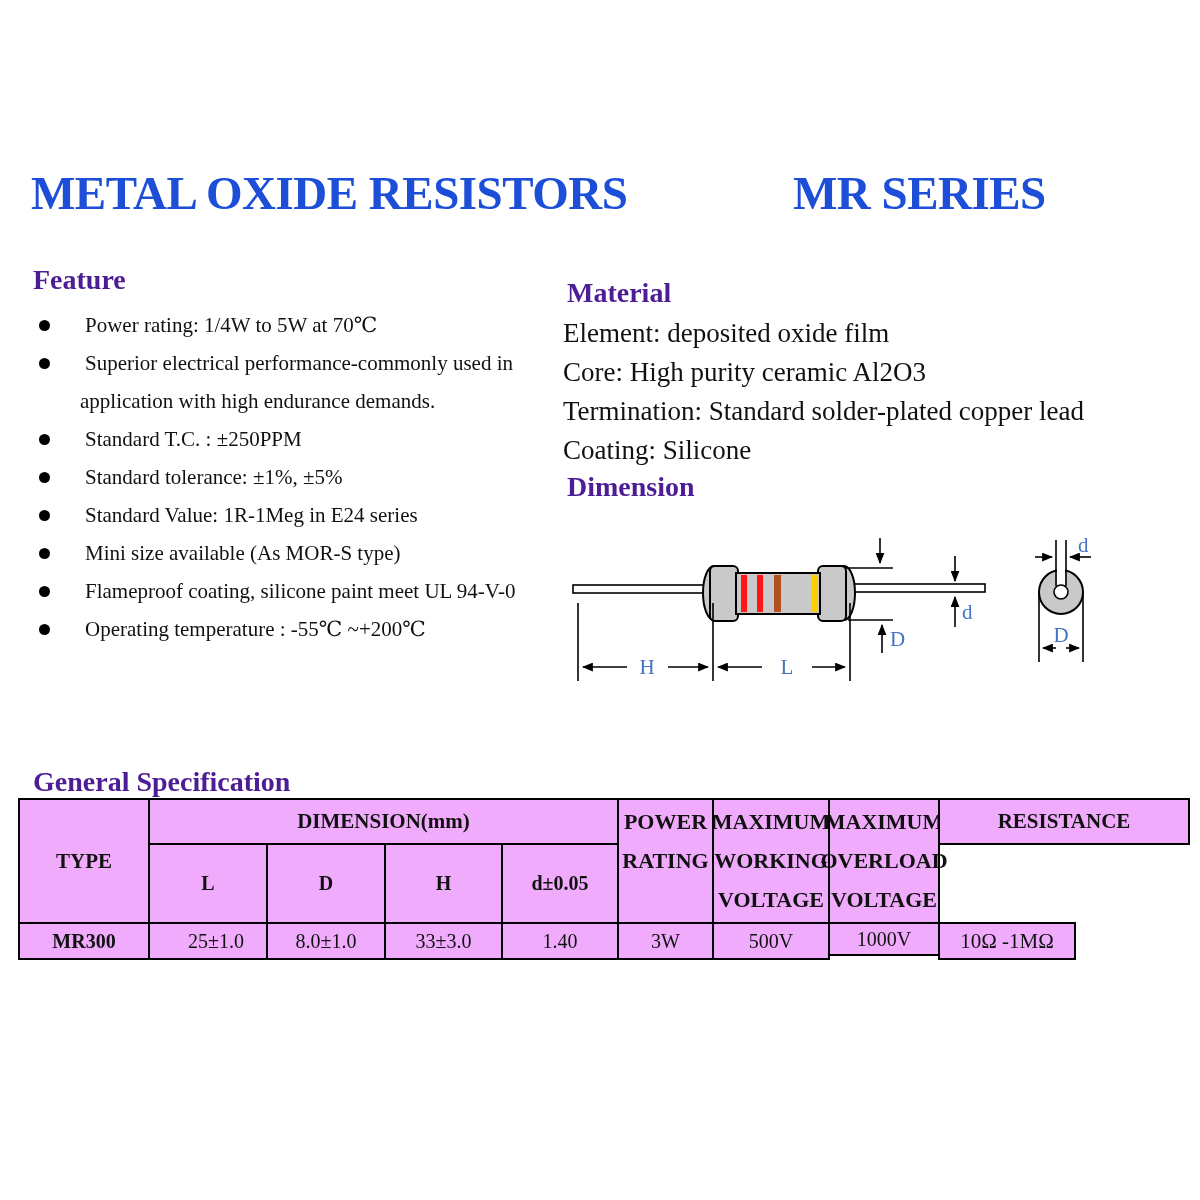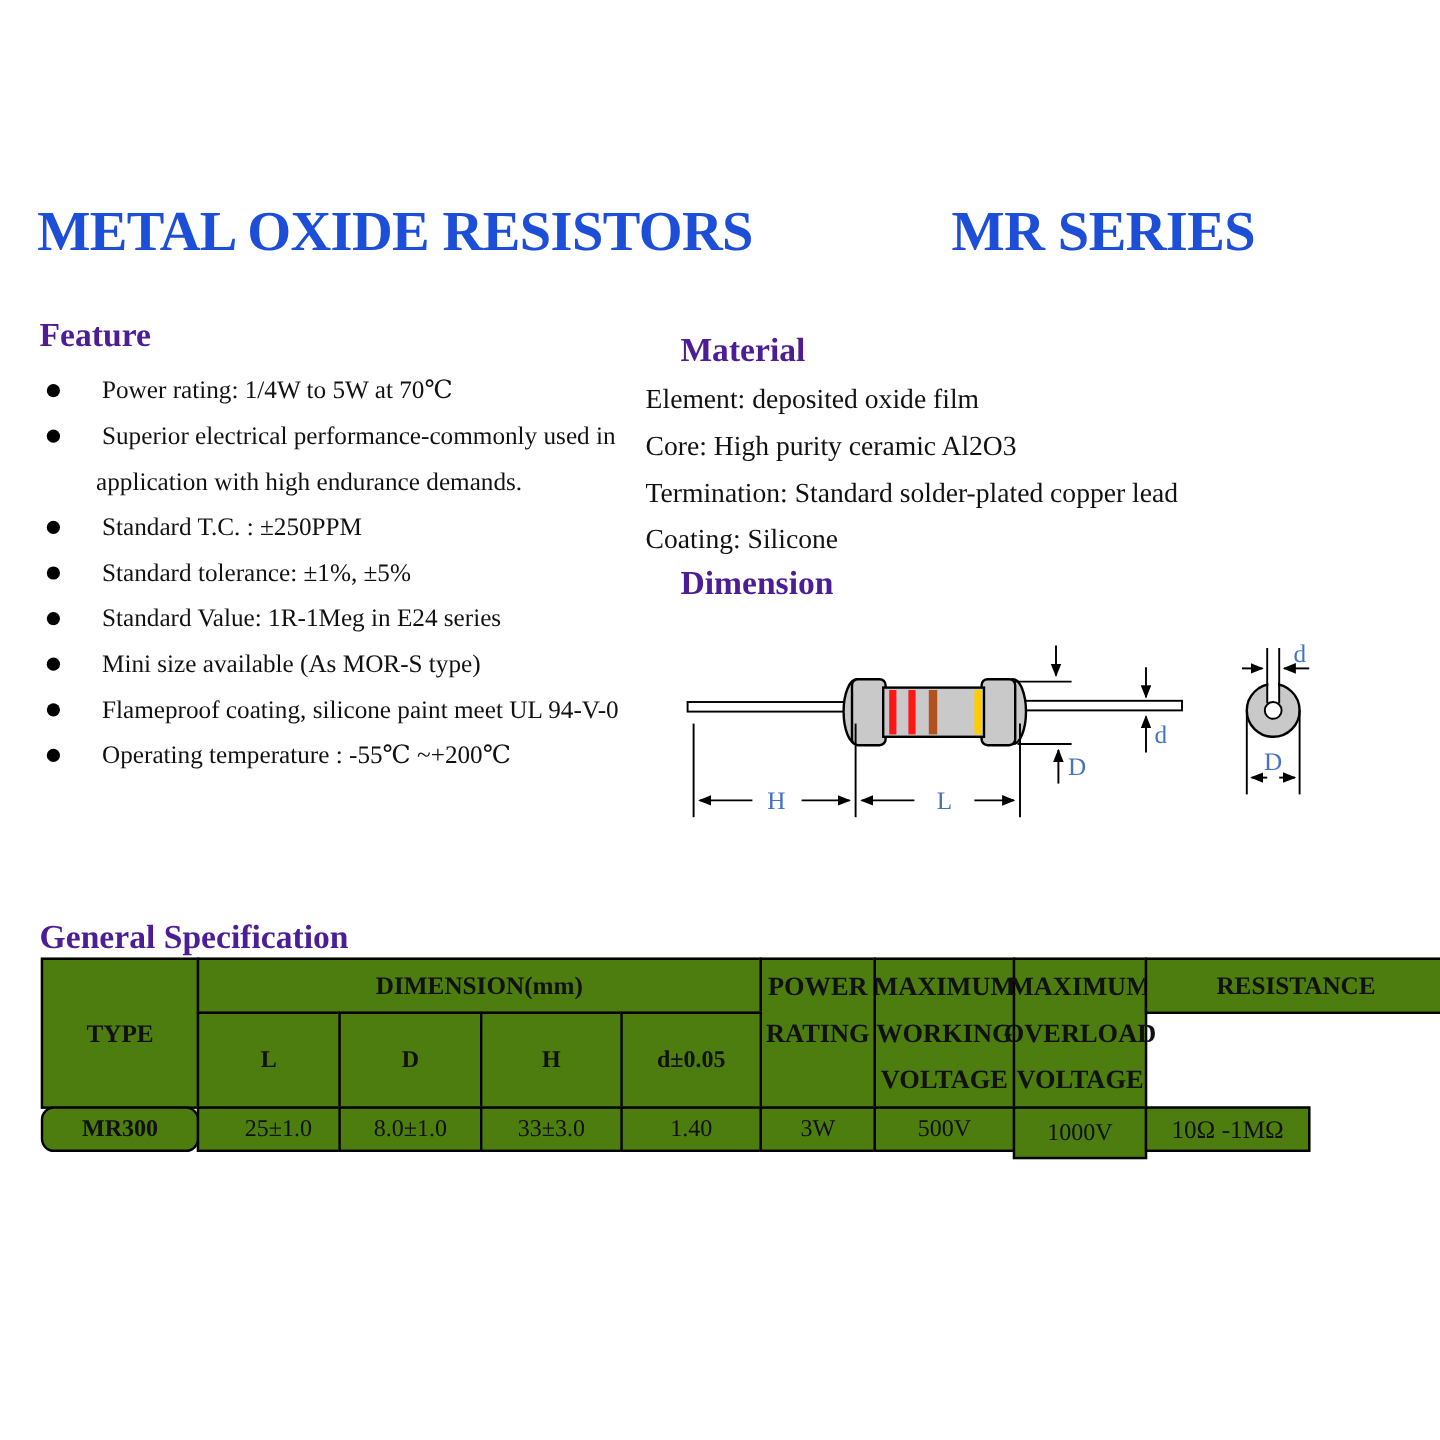--- a/index.html
+++ b/index.html
@@ -3,30 +3,30 @@
 <meta charset="utf-8">
 <style>
   html,body{margin:0;padding:0;background:#fff;}
   .page{position:relative;width:1200px;height:1200px;background:#ffffff;overflow:hidden;
         font-family:"Liberation Serif","DejaVu Serif",serif;color:#111;}
   .doc-title{position:absolute;font-size:47px;font-weight:bold;letter-spacing:-0.5px;color:#1d4ed8;white-space:nowrap;}
   .red-heading{position:absolute;font-size:28px;font-weight:bold;color:#4c1d95;white-space:nowrap;}
   .feat-text{position:absolute;left:85px;font-size:21px;line-height:26px;white-space:nowrap;}
   .feat-text.wrap{left:80px;}
   .bullet{position:absolute;left:39px;width:11px;height:11px;border-radius:50%;background:#000;}
-  .mat-line{position:absolute;left:538px;font-size:23px;line-height:26px;white-space:nowrap;}
+  .mat-line{position:absolute;left:563px;font-size:27px;line-height:26px;white-space:nowrap;}
   .diagram{position:absolute;left:550px;top:520px;}
   .dlabel{font-family:"Liberation Serif","DejaVu Serif",serif;font-size:21px;}
   .table-wrap{position:absolute;left:18px;top:798px;width:1172px;height:164px;}
-  .cell{position:absolute;box-sizing:border-box;border:2px solid #000;background:#4d7c0f;
-        display:flex;align-items:center;justify-content:center;text-align:center;font-weight:bold;margin-left:16px;}
+  .cell{position:absolute;box-sizing:border-box;border:2px solid #000;background:#f0abfc;
+        display:flex;align-items:center;justify-content:center;text-align:center;font-weight:bold;}
   .h21{font-size:21px;} .h20{font-size:20px;} .h18{font-size:18px;}
   .multi{font-size:22px;align-items:flex-start;line-height:39px;white-space:pre-line;padding-top:2px;}
   .d20{font-size:20px;font-weight:normal;} .d17{font-size:21px;font-weight:normal;}
-  .bold{font-weight:bold;border-radius:11px;}
+  .bold{font-weight:bold;}
   .wire{fill:#ffffff;stroke:#000;stroke-width:1.6;}
   .metal{stroke:#000;stroke-width:2;}
   .dim{stroke:#000;stroke-width:1.6;fill:none;}
 </style>
 </head>
 <body>
 
 <div class="page">
 
   <div class="doc-title" style="left:31px;top:166px">METAL OXIDE RESISTORS</div>
@@ -139,17 +139,17 @@
     <div class="cell h20" style="left:366px;top:45px;width:119px;height:81px">H</div>
     <div class="cell h20" style="left:483px;top:45px;width:118px;height:81px">d±0.05</div>
 
     <div class="cell d20 bold" style="left:0px;top:124px;width:132px;height:38px">MR300</div>
     <div class="cell d20" style="left:130px;top:124px;width:136px;height:38px">25±1.0</div>
     <div class="cell d20" style="left:248px;top:124px;width:120px;height:38px">8.0±1.0</div>
     <div class="cell d20" style="left:366px;top:124px;width:119px;height:38px">33±3.0</div>
     <div class="cell d20" style="left:483px;top:124px;width:118px;height:38px">1.40</div>
     <div class="cell d20" style="left:599px;top:124px;width:97px;height:38px">3W</div>
     <div class="cell d20" style="left:694px;top:124px;width:118px;height:38px">500V</div>
-    <div class="cell d20" style="left:810px;top:124px;width:112px;height:44px">1000V</div>
+    <div class="cell d20" style="left:810px;top:124px;width:112px;height:34px">1000V</div>
     <div class="cell d17" style="left:920px;top:124px;width:138px;height:38px">10Ω -1MΩ</div>
   </div>
 
 </div>
 
 </body></html>

